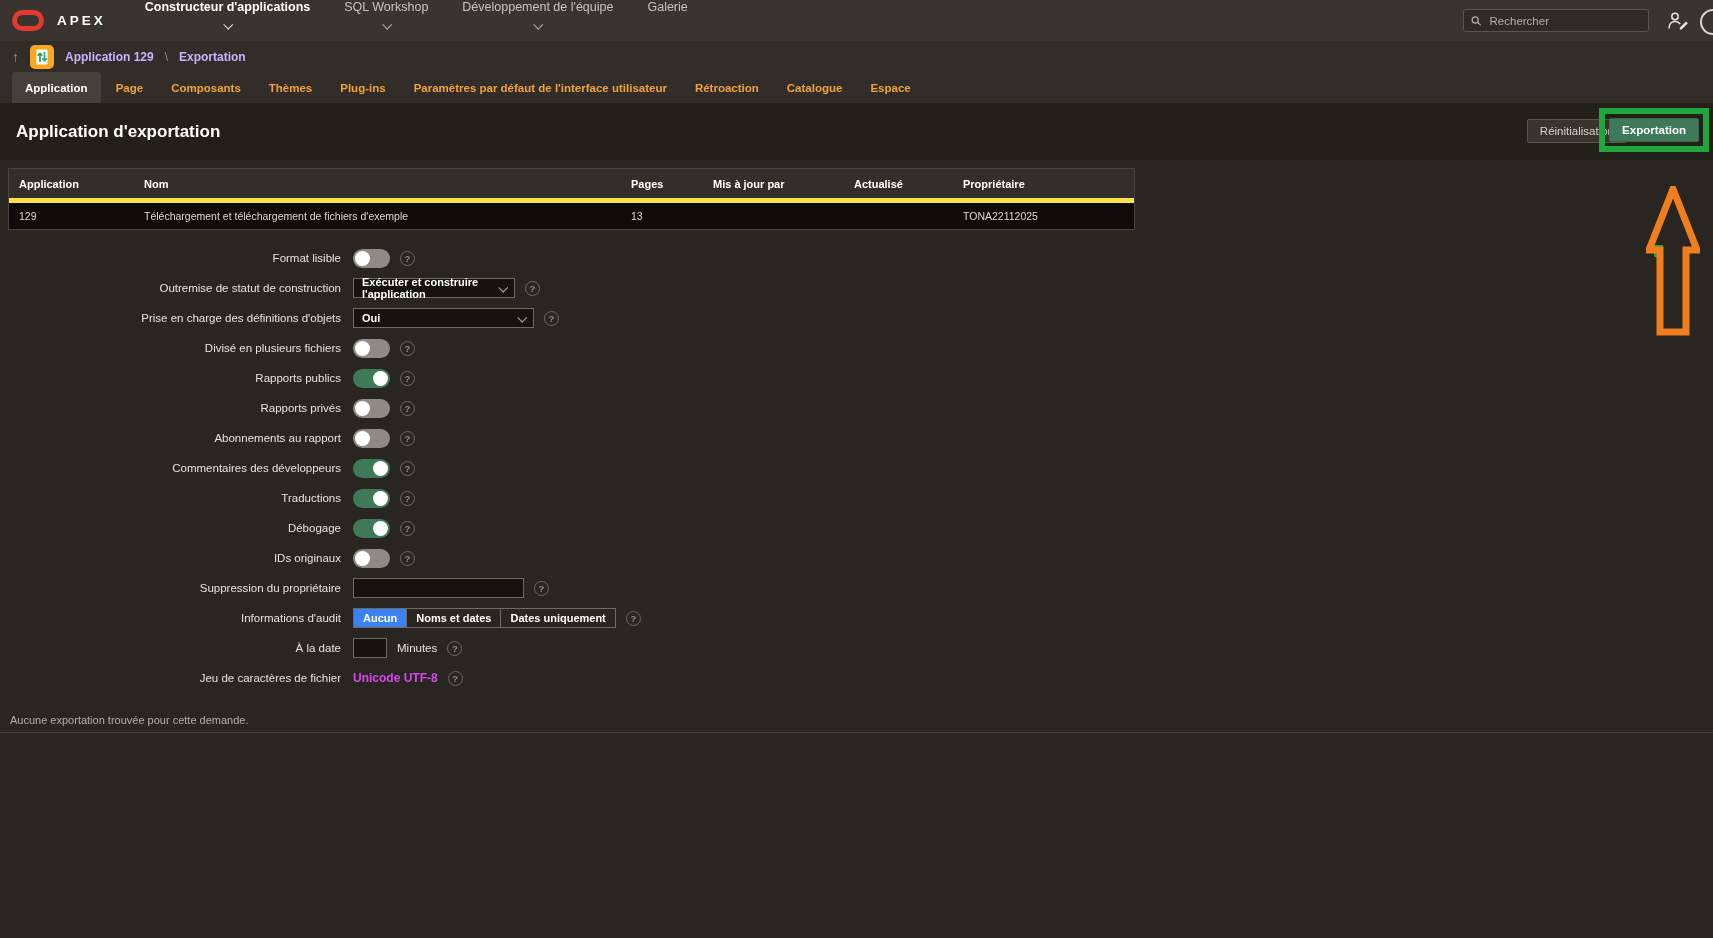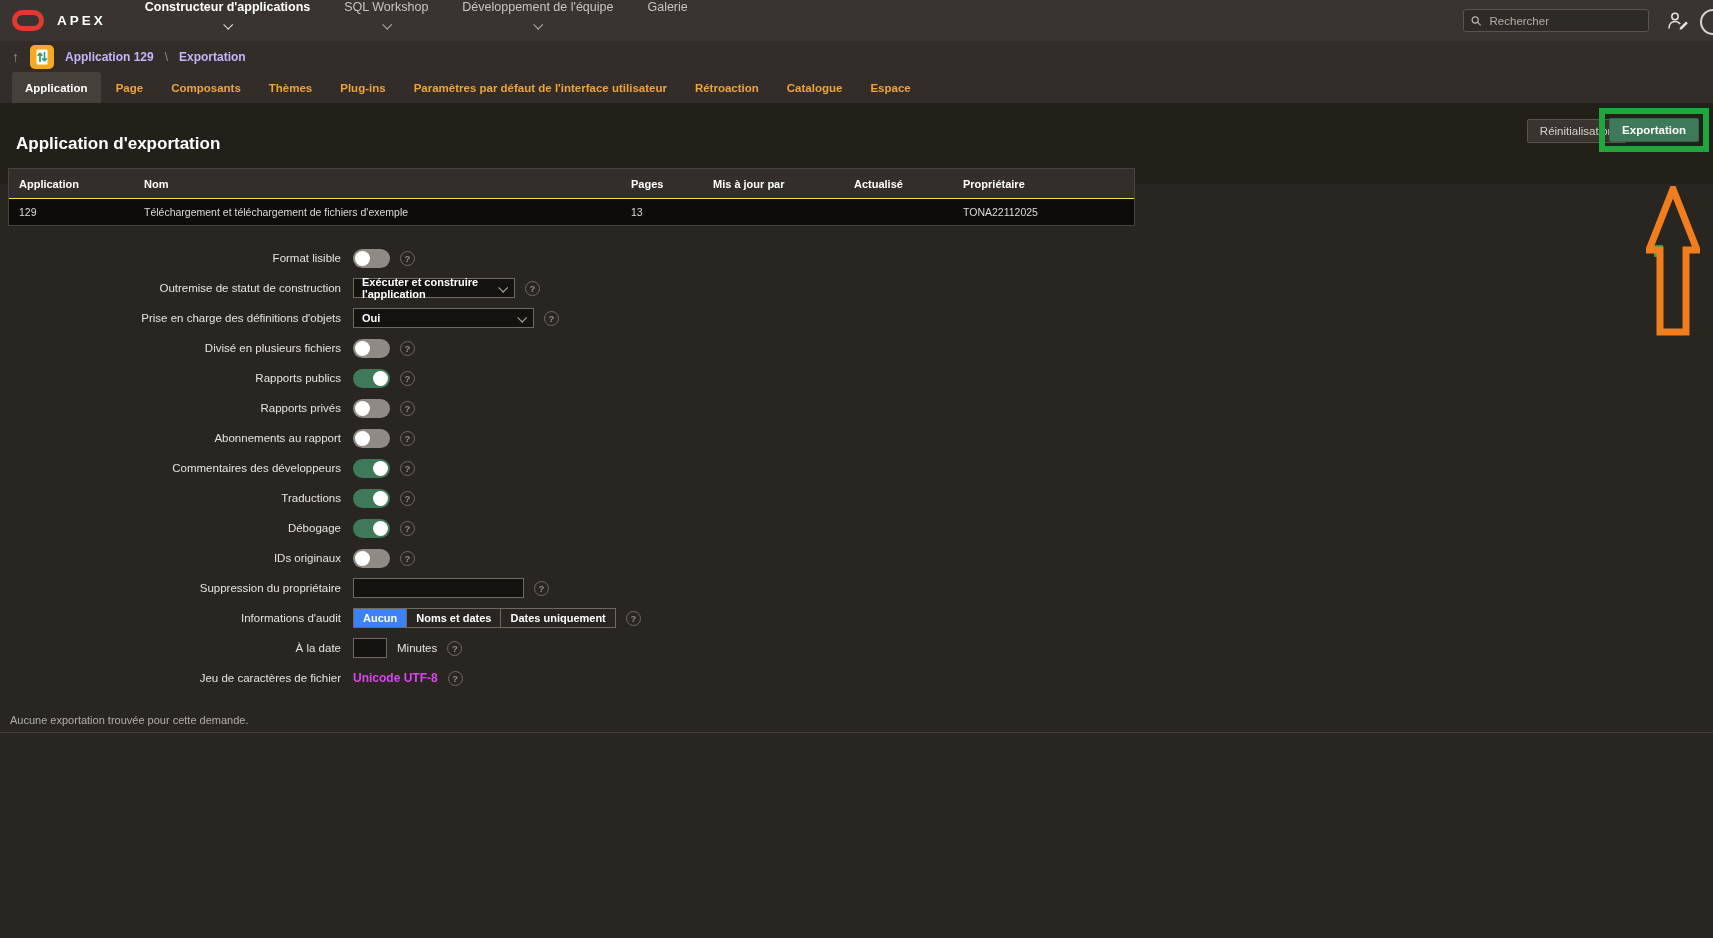--- a/index.html
+++ b/index.html
@@ -26,34 +26,34 @@
   .crumbbar{height:31px;background:#322d28;display:flex;align-items:center;padding:0 12px;gap:11px;}
   .up-arrow{color:#9a958e;font-size:14px;font-weight:bold;cursor:pointer;line-height:1;}
   .crumb-icon{width:24px;height:24px;background:#f9a826;border-radius:5px;display:flex;align-items:center;justify-content:center;flex:none;}
   .crumb-text{font-size:12px;font-weight:bold;color:#c4b5fd;}
   .crumb-sep{color:#8f8a83;font-size:12px;}
   
   .tabbar{height:31px;background:#322d28;display:flex;align-items:stretch;padding:0 0 0 12px;gap:2px;}
   .tab{display:flex;align-items:center;padding:0 13px;font-size:11.5px;font-weight:bold;color:#f0a33c;cursor:pointer;border-radius:3px 3px 0 0;}
   .tab.active{background:#454039;color:#fff;}
   
-  .titlebar{height:57px;background:#232019;position:relative;display:flex;align-items:center;padding:12px 16px;}
+  .titlebar{height:57px;background:#232019;position:relative;display:flex;align-items:center;padding:0 16px;}
   .page-title{font-size:17px;font-weight:bold;color:#fff;}
   .btn{font-size:11.5px;border-radius:2px;cursor:pointer;font-family:inherit;}
   .btn-reset{position:absolute;right:86px;top:16px;background:#393430;border:1px solid #5a544d;color:#d6d2cc;padding:5px 12px;}
   .export-wrap{position:absolute;right:4px;top:5px;border:6px solid var(--ann-green);padding:4px;z-index:5;}
   .btn-export{display:block;background:var(--green);border:1px solid #34674c;color:#fff;font-weight:bold;padding:5px 12px;}
   
   .arrow-svg{position:absolute;left:1646px;top:186px;z-index:4;}
   .green-dot{position:absolute;left:1654px;top:245px;width:9px;height:12px;background:var(--ann-green);z-index:3;}
   
   .report{position:absolute;left:8px;top:168px;width:1125px;border:1px solid #4a443e;}
   .report table{border-collapse:collapse;width:100%;table-layout:fixed;}
   .report th{background:#332e29;color:#fff;text-align:left;font-weight:bold;font-size:11px;height:29px;padding:0 0 0 10px;overflow:hidden;white-space:nowrap;}
-  .report td{background:#0e0c0a;color:#dedbd6;font-size:10.5px;height:26px;padding:0 0 0 10px;border-top:1px solid #fde047;overflow:hidden;white-space:nowrap;}
+  .report td{background:#0e0c0a;color:#dedbd6;font-size:10.5px;height:26px;padding:0 0 0 10px;border-top:5px solid #fde047;overflow:hidden;white-space:nowrap;}
   
   .form{position:absolute;left:0;top:243px;}
   .frow{display:flex;align-items:center;height:30px;}
   .flabel{width:341px;text-align:right;padding-right:12px;font-size:11.5px;color:#e6e3de;flex:none;}
   .fctrl{display:flex;align-items:center;gap:10px;}
   .toggle{width:37px;height:19px;border-radius:10px;position:relative;cursor:pointer;flex:none;}
   .toggle .knob{width:15px;height:15px;background:#fff;border-radius:50%;position:absolute;top:2px;}
   .toggle.off{background:#8f8a83;}.toggle.off .knob{left:2px;}
   .toggle.on{background:var(--green);}.toggle.on .knob{right:2px;}
   .select{height:20px;background:#151310;border:1px solid #6f6960;color:#fff;font-weight:bold;font-size:11px;display:flex;align-items:center;justify-content:space-between;padding:0 8px;box-sizing:border-box;cursor:pointer;}

